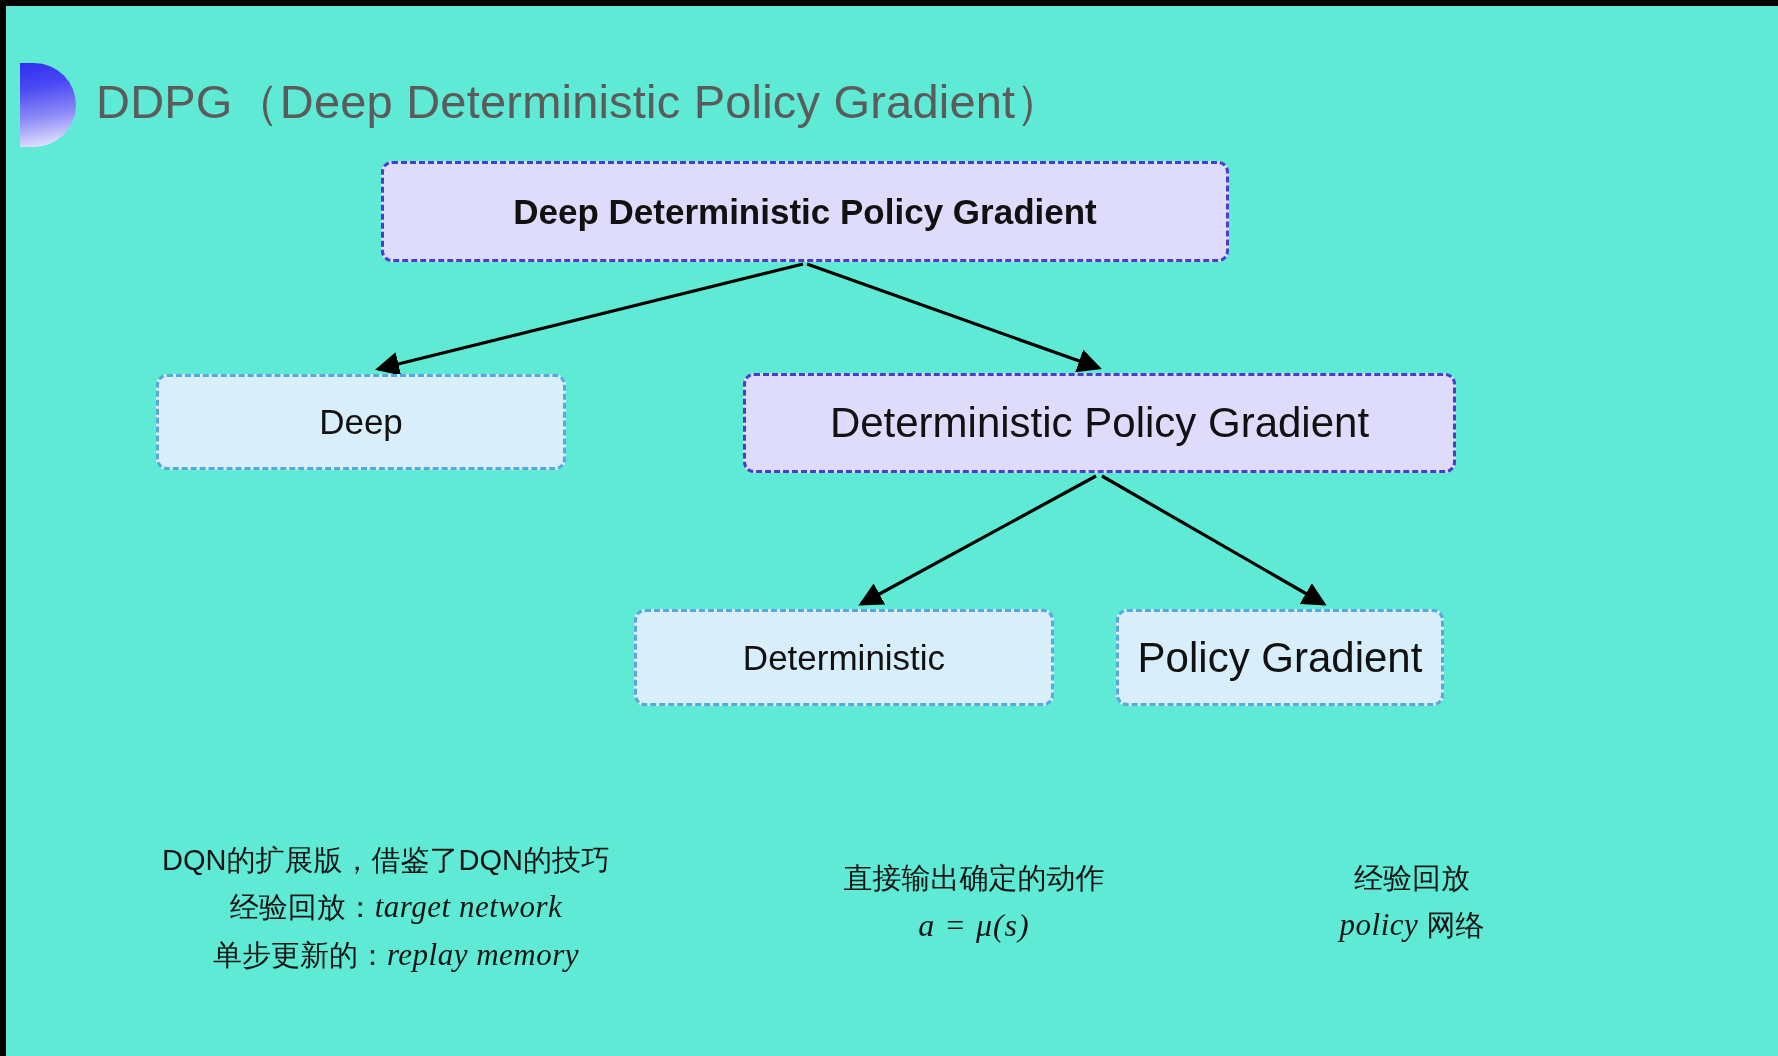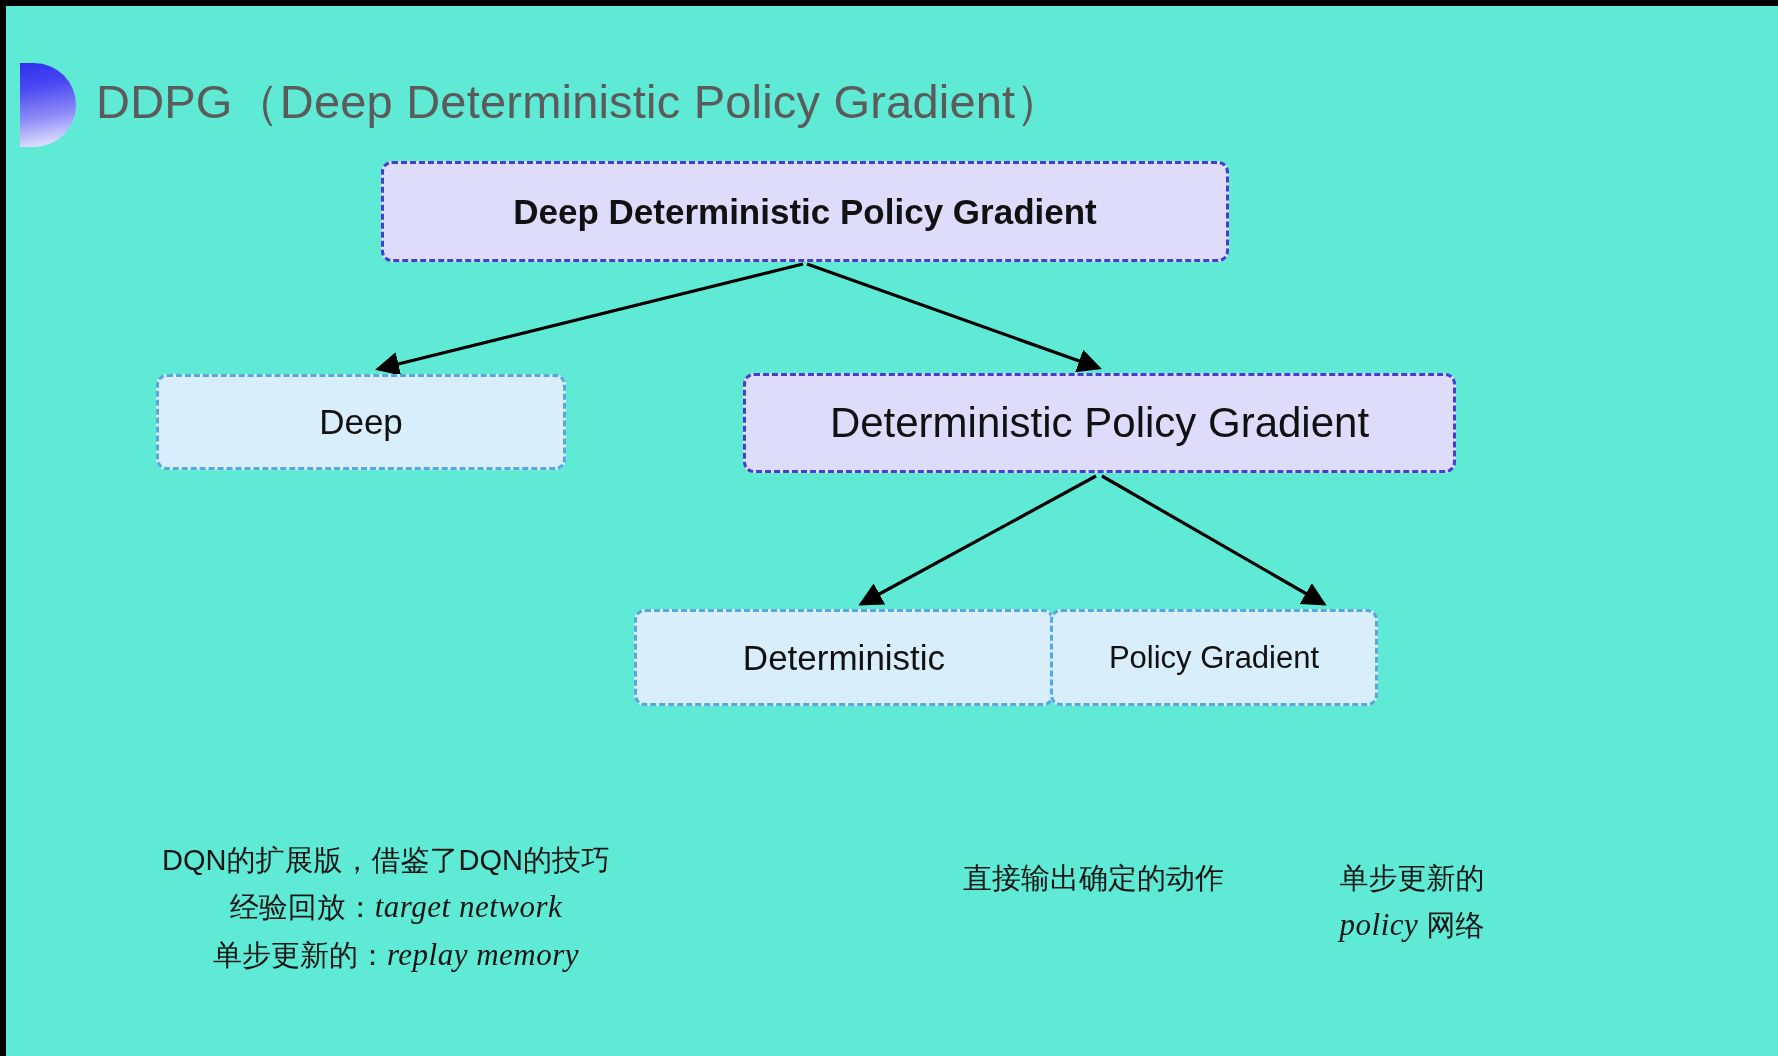--- a/index.html
+++ b/index.html
@@ -57,21 +57,21 @@
   }
   .node.cyan{
     background:#d8eefb;
     border:3px dashed #55a9dd;
   }
 
   #node-root{ left:375px; top:155px; width:848px; height:101px; font-size:35px;font-weight:bold; }
   #node-deep{ left:150px; top:368px; width:410px; height:96px; font-size:35px; }
   #node-dpg { left:737px; top:367px; width:713px; height:100px; font-size:42px; }
   #node-det { left:628px; top:603px; width:420px; height:97px; font-size:35px; }
-  #node-pg  { left:1044px; top:603px; width:328px; height:97px; font-size:31px; }
+  #node-pg  { left:1110px; top:603px; width:328px; height:97px; font-size:42px; }
 
   
   #arrows{
     position:absolute;
     left:0; top:0;
     width:1772px; height:1050px;
     pointer-events:none;
   }
 
   
@@ -96,21 +96,21 @@
     font-size:32px;
     letter-spacing:1px;
   }
 
   #annot-deep{ left:120px; top:832px; width:520px; }
   #annot-deep .ln{ }
   #annot-deep .ln.l1{ padding-left:0px; }
   #annot-deep .ln.l2{ padding-left:20px; }
   #annot-deep .ln.l3{ padding-left:20px; }
 
-  #annot-det{ left:718px; top:850px; width:500px;text-align:right; }
+  #annot-det{ left:718px; top:850px; width:500px; }
   #annot-pg { left:1196px; top:850px; width:420px; }
 </style>
 </head>
 <body>
 
 <div id="slide">
 
   <div id="title-bullet"></div>
 
   <div id="page-title">DDPG（Deep Deterministic Policy Gradient）</div>
@@ -142,20 +142,21 @@
   <div class="node cyan" id="node-pg">Policy Gradient</div>
 
   <div class="annot" id="annot-deep">
     <span class="ln l1">DQN的扩展版，借鉴了DQN的技巧</span>
     <span class="ln l2"><span>经验回放：</span><span class="mathit">target network</span></span>
     <span class="ln l3"><span>单步更新的：</span><span class="mathit">replay memory</span></span>
   </div>
 
   <div class="annot" id="annot-det">
     <span class="ln">直接输出确定的动作</span>
+    <span class="ln formula">a = μ(s)</span>
   </div>
 
   <div class="annot" id="annot-pg">
-    <span class="ln">单步更新的</span>
+    <span class="ln">经验回放</span>
     <span class="ln"><span class="mathit">policy</span><span> 网络</span></span>
   </div>
 
 </div>
 
 </body></html>

